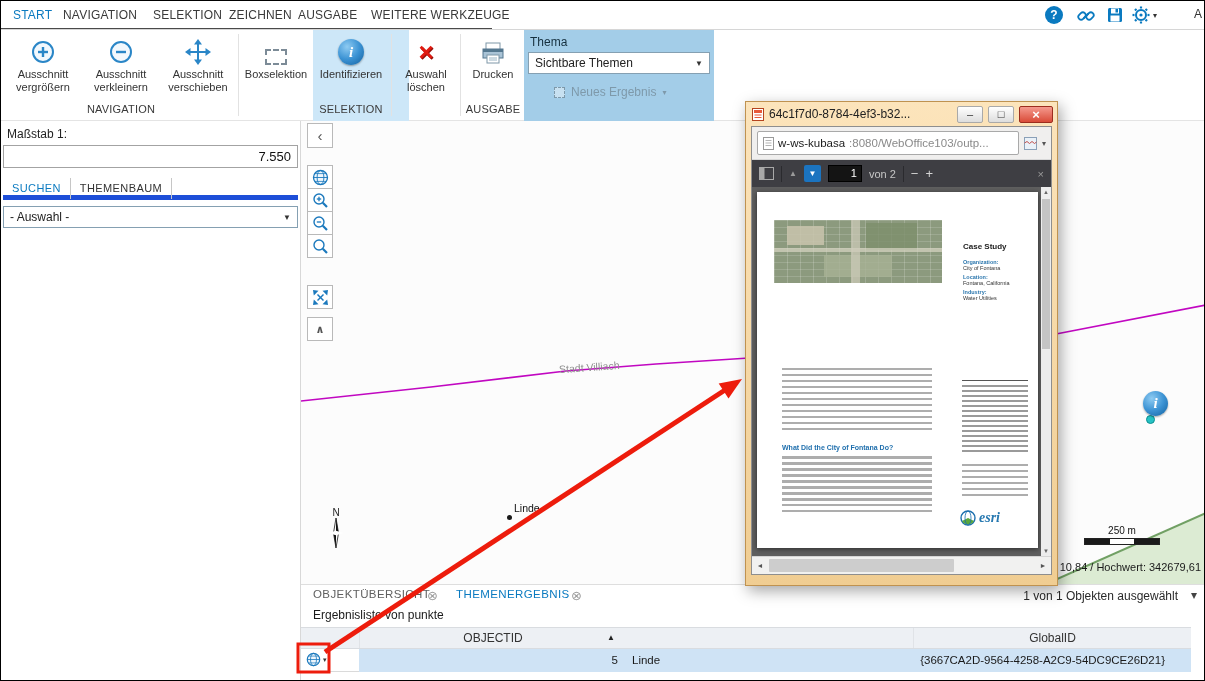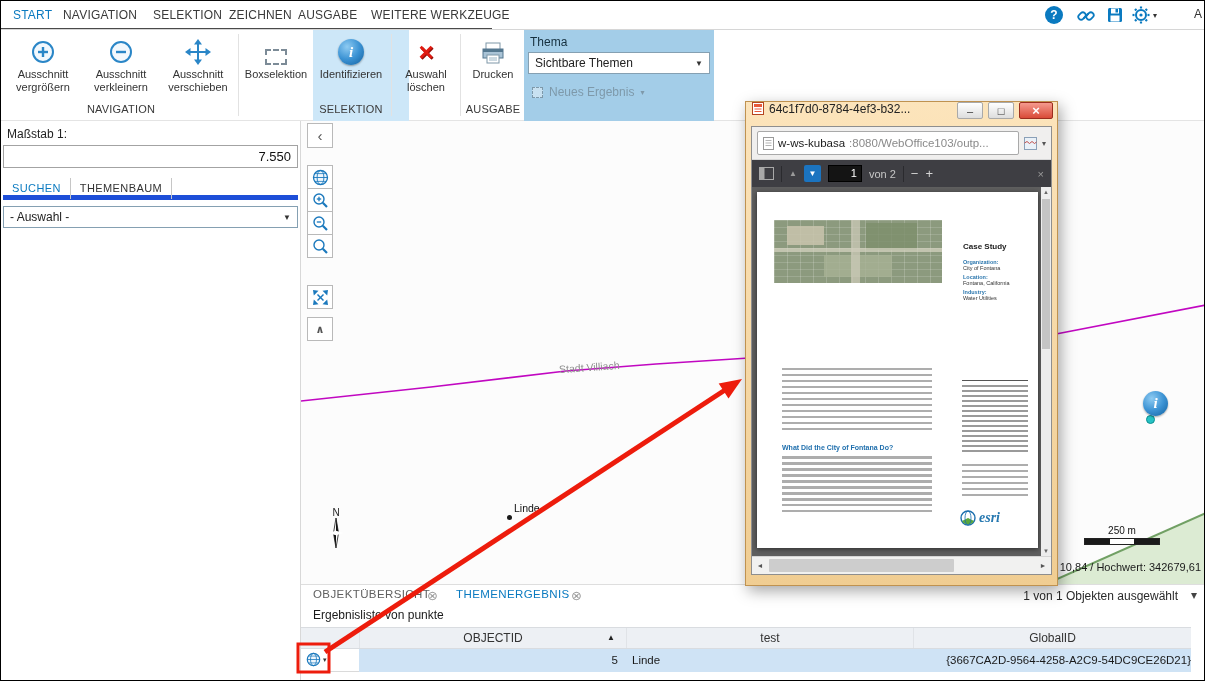--- a/index.html
+++ b/index.html
@@ -30,21 +30,21 @@
   .info-circle.small{width:25px;height:25px;}
   .redx{font-weight:bold;font-size:26px;line-height:26px;color:#e01a10;text-shadow:1px 1px 0 #8f0f08;}
   .boxsel-icon{width:22px;height:16px;border:2px dashed #7c8b97;background:#fff;}
 
   .thema{position:absolute;left:523px;top:0;width:190px;height:91px;background:#a3cde8;}
   .thema-label{position:absolute;left:6px;top:5px;font-size:12px;color:#16303f;}
   .select{background:#fff;border:1px solid #85a0b2;display:flex;align-items:center;font-size:12px;color:#222;cursor:pointer;}
   .select .sval{flex:1;padding-left:6px;white-space:nowrap;overflow:hidden;}
   .select .scaret{padding:0 6px;font-size:8px;color:#333;}
   .thema .select{position:absolute;left:4px;top:22px;width:182px;height:22px;}
-  .neues{position:absolute;left:8px;top:55px;display:flex;align-items:center;gap:6px;color:#7e99aa;font-size:12px;cursor:default;}
+  .neues{position:absolute;left:0;top:55px;display:flex;align-items:center;gap:6px;color:#7e99aa;font-size:12px;cursor:default;padding-left:30px;}
   .nbox{width:11px;height:11px;border:1px dashed #7e99aa;background:rgba(255,255,255,.4);}
   .ncaret{font-size:8px;}
 
   
   .scale-label{position:absolute;left:6px;top:126px;font-size:12px;color:#222;}
   .scale-input{position:absolute;left:2px;top:144px;width:295px;height:23px;border:1px solid #a3a3a3;background:#fff;font:13px "Liberation Sans","DejaVu Sans",sans-serif;text-align:right;padding-right:6px;color:#111;}
   .lp-tabs{position:absolute;left:2px;top:177px;width:295px;height:22px;border-bottom:5px solid #1d4ed8;font-size:11px;letter-spacing:.4px;}
   .lp-tab{display:inline-block;height:21px;line-height:21px;padding:0 9px;border-right:1px solid #c6c6c6;color:#333;cursor:pointer;}
   .lp-tab.active{color:#0a7ac0;}
   .lp-select{position:absolute;left:2px;top:205px;width:295px;height:22px;}
@@ -63,21 +63,21 @@
   .scalebar{position:absolute;left:783px;top:404px;width:76px;text-align:center;}
   .scalebar-label{font-size:10px;color:#111;display:block;margin-bottom:2px;}
   .scalebar-bar{height:7px;border:1px solid #222;background:linear-gradient(90deg,#1a1a1a 0 33.3%,#fff 33.3% 66.6%,#1a1a1a 66.6%);}
   .coords{position:absolute;left:600px;top:440px;width:300px;text-align:right;font-size:11px;color:#1a1a1a;white-space:nowrap;}
 
   .mtb{position:absolute;width:26px;height:24px;background:#fff;border:1px solid #b9b9b9;display:flex;align-items:center;justify-content:center;cursor:pointer;z-index:5;}
   .mtb-glyph{font-size:13px;color:#555;line-height:1;}
 
   
   .popup{position:absolute;left:744px;top:100px;width:313px;height:485px;background:linear-gradient(#fce4bb,#f0cd92);border:1px solid #bf9250;box-shadow:3px 5px 14px rgba(0,0,0,.35);z-index:20;}
-  .pop-title{height:24px;display:flex;padding:0 4px 0 6px;gap:5px;cursor:move;}
+  .pop-title{height:24px;display:flex;align-items:center;padding:0 4px 0 6px;gap:5px;cursor:move;}
   .ttext{flex:1;font-size:12px;color:#222;white-space:nowrap;overflow:hidden;}
   .winbtn{width:26px;height:17px;display:flex;align-items:center;justify-content:center;font-size:11px;color:#333;background:linear-gradient(#fff,#ddd);border:1px solid #a9a9a9;border-radius:2px;cursor:pointer;}
   .winbtn.close{width:34px;background:linear-gradient(#f59a8e,#d94b38);color:#fff;border-color:#9c2d1e;font-size:13px;font-weight:bold;}
   .pop-chrome{position:absolute;left:5px;top:24px;width:301px;height:449px;background:#fff;border:1px solid #8e8e8e;}
   .addr-row{height:33px;background:#f0efee;display:flex;align-items:center;padding:0 5px;gap:5px;border-bottom:1px solid #d8d8d8;}
   .addr-input{flex:1;height:24px;background:#fff;border:1px solid #a9a9a9;border-radius:2px;display:flex;align-items:center;padding:0 5px;gap:4px;font-size:11.5px;overflow:hidden;white-space:nowrap;cursor:text;}
   .addr-host{color:#1a1a1a;}
   .addr-path{color:#8a8a8a;overflow:hidden;}
   .addr-caret{font-size:8px;color:#555;cursor:pointer;}
   .pdftb{height:27px;background:#3e3e43;display:flex;align-items:center;gap:7px;padding:0 7px;}
@@ -477,38 +477,37 @@
     <span class="bclose" style="left:126px;">⊗</span>
     <div class="btab active" style="left:155px;">THEMENERGEBNIS</div>
     <span class="bclose" style="left:270px;">⊗</span>
     <div class="bstatus">1 von 1 Objekten ausgewählt</div>
     <span class="bchev">▾</span>
     <div class="btitle">Ergebnisliste von punkte</div>
 
     <div class="thead">
       <div class="th" style="left:58px;width:267px;">OBJECTID</div>
       <span class="sort">▲</span>
-      <div class="th" style="left:325px;width:287px;">test</div>
       <div class="th" style="left:612px;width:278px;">GlobalID</div>
     </div>
 
     <div class="trow">
       <div class="rowicon">
         <svg width="15" height="15">
             <circle cx="7.5" cy="7.5" r="6.2" fill="#eef6fc" stroke="#1b79bd" stroke-width="1.2"></circle>
             <ellipse cx="7.5" cy="7.5" rx="3" ry="6.2" fill="none" stroke="#1b79bd" stroke-width=".8"></ellipse>
             <line x1="1.3" y1="7.5" x2="13.7" y2="7.5" stroke="#1b79bd" stroke-width=".8"></line>
             <line x1="2.3" y1="4.1" x2="12.7" y2="4.1" stroke="#1b79bd" stroke-width=".7"></line>
             <line x1="2.3" y1="10.9" x2="12.7" y2="10.9" stroke="#1b79bd" stroke-width=".7"></line>
           </svg>
         <span class="rowcaret">▾</span>
       </div>
       <div class="cellsel" style="left:58px;width:267px;text-align:right;padding-right:8px;">5</div>
       <div class="cellsel" style="left:325px;width:287px;padding-left:6px;">Linde</div>
-      <div class="cellsel" style="left:612px;width:278px;text-align:right;">{3667CA2D-9564-4258-A2C9-54DC9CE26D21}</div>
+      <div class="cellsel" style="left:612px;width:278px;text-align:right;padding-right:26px;">{3667CA2D-9564-4258-A2C9-54DC9CE26D21}</div>
     </div>
   </div>
 
   <svg class="annot" width="1205" height="681">
     <rect x="297" y="643" width="31" height="28" fill="none" stroke="#ed1c0c" stroke-width="3"></rect>
     <line x1="324" y1="651" x2="724" y2="389" stroke="#ed1c0c" stroke-width="5"></line>
     <polygon points="741,378 727.5,397.6 717.7,382.5" fill="#ed1c0c"></polygon>
   </svg>
 
 </div>

